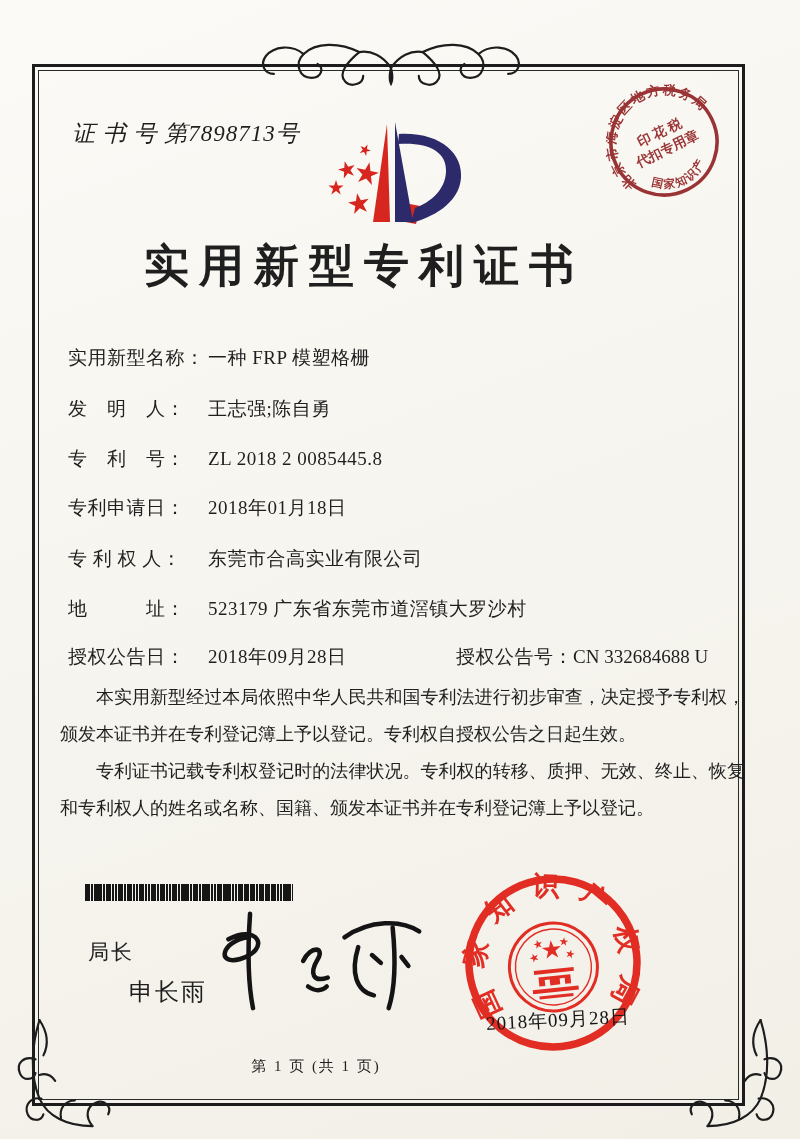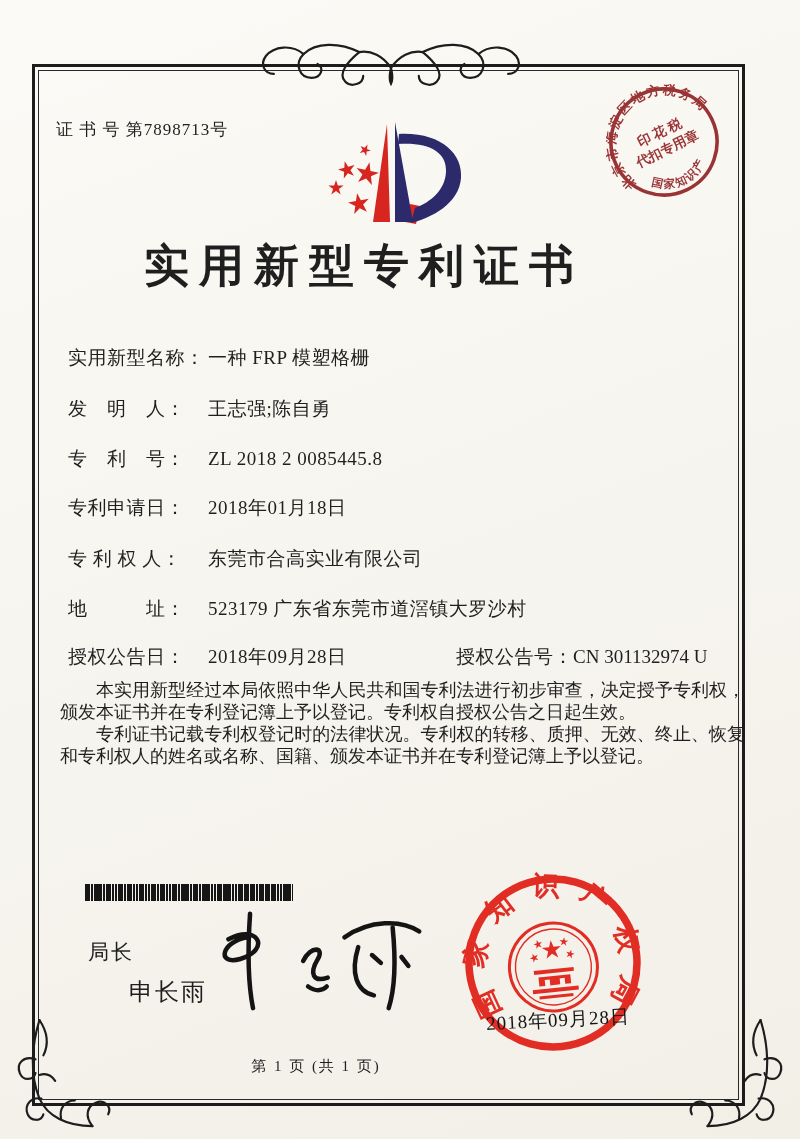--- a/index.html
+++ b/index.html
@@ -8,31 +8,31 @@
     background:linear-gradient(160deg,#fbfaf6 0%,#f6f4ee 55%,#f1efe6 100%);
     font-family:"Liberation Serif","DejaVu Serif",serif;
     color:#1f1f1f;
   }
   .abs{position:absolute;}
   
   .frame{left:32px;top:64px;width:707px;height:1036px;border:3px solid #1c1c1c;}
   .frame-inner{position:absolute;left:3px;top:3px;right:3px;bottom:3px;border:1px solid #2a2a2a;}
   .flourish{pointer-events:none;}
   
-  .cert-no{left:56px;top:118px;font-size:17px;letter-spacing:1px;}
+  .cert-no{left:72px;top:118px;font-size:23px;letter-spacing:1px;font-style:italic;}
   .logo{left:313px;top:110px;width:174px;height:116px;}
   .title{left:0;top:236px;width:728px;text-align:center;font-size:45px;font-weight:700;letter-spacing:10px;}
   
   .row{left:68px;width:690px;font-size:19px;white-space:nowrap;}
   .row .lbl{display:inline-block;width:140px;letter-spacing:.5px;}
   .row .val{letter-spacing:.5px;}
   .grant-no{position:absolute;left:388px;top:0;}
   .grant-no .lbl2{letter-spacing:.5px;text-align:right;}
   
-  .bodytext{left:60px;top:679px;width:685px;font-size:18px;line-height:22px;text-align:justify;}
+  .bodytext{left:60px;top:679px;width:685px;font-size:18px;line-height:37px;text-align:justify;}
   .bodytext p{margin:0;text-indent:2em;}
   
   .barcode{left:85px;top:884px;width:208px;height:17px;
     background:
       repeating-linear-gradient(90deg,#161616 0 2px,rgba(0,0,0,0) 2px 3px),
       repeating-linear-gradient(90deg,#161616 0 1px,rgba(0,0,0,0) 1px 7px),
       repeating-linear-gradient(90deg,#161616 0 3px,rgba(0,0,0,0) 3px 11px);
   }
   .director-label{left:88px;top:938px;font-size:21px;letter-spacing:2px;}
   .director-name{left:88px;top:976px;font-size:24px;letter-spacing:2px;margin-left:41px;}
@@ -126,21 +126,21 @@
   <span class="lbl">专利申请日：</span><span class="val">2018年01月18日</span>
 </div>
 <div class="abs row" style="top:546px">
   <span class="lbl">专 利 权 人：</span><span class="val">东莞市合高实业有限公司</span>
 </div>
 <div class="abs row" style="top:596px">
   <span class="lbl">地　　　址：</span><span class="val">523179 广东省东莞市道滘镇大罗沙村</span>
 </div>
 <div class="abs row" style="top:644px">
   <span class="lbl">授权公告日：</span><span class="val">2018年09月28日</span>
-  <span class="grant-no"><span class="lbl2">授权公告号：</span><span>CN 301132974 U</span></span>
+  <span class="grant-no"><span class="lbl2">授权公告号：</span><span>CN 332684688 U</span></span>
 </div>
 
 <div class="abs bodytext">
   <p>本实用新型经过本局依照中华人民共和国专利法进行初步审查，决定授予专利权，颁发本证书并在专利登记簿上予以登记。专利权自授权公告之日起生效。</p>
   <p>专利证书记载专利权登记时的法律状况。专利权的转移、质押、无效、终止、恢复和专利权人的姓名或名称、国籍、颁发本证书并在专利登记簿上予以登记。</p>
 </div>
 
 <div class="abs barcode"></div>
 
 <div class="abs director-label">局长</div>

